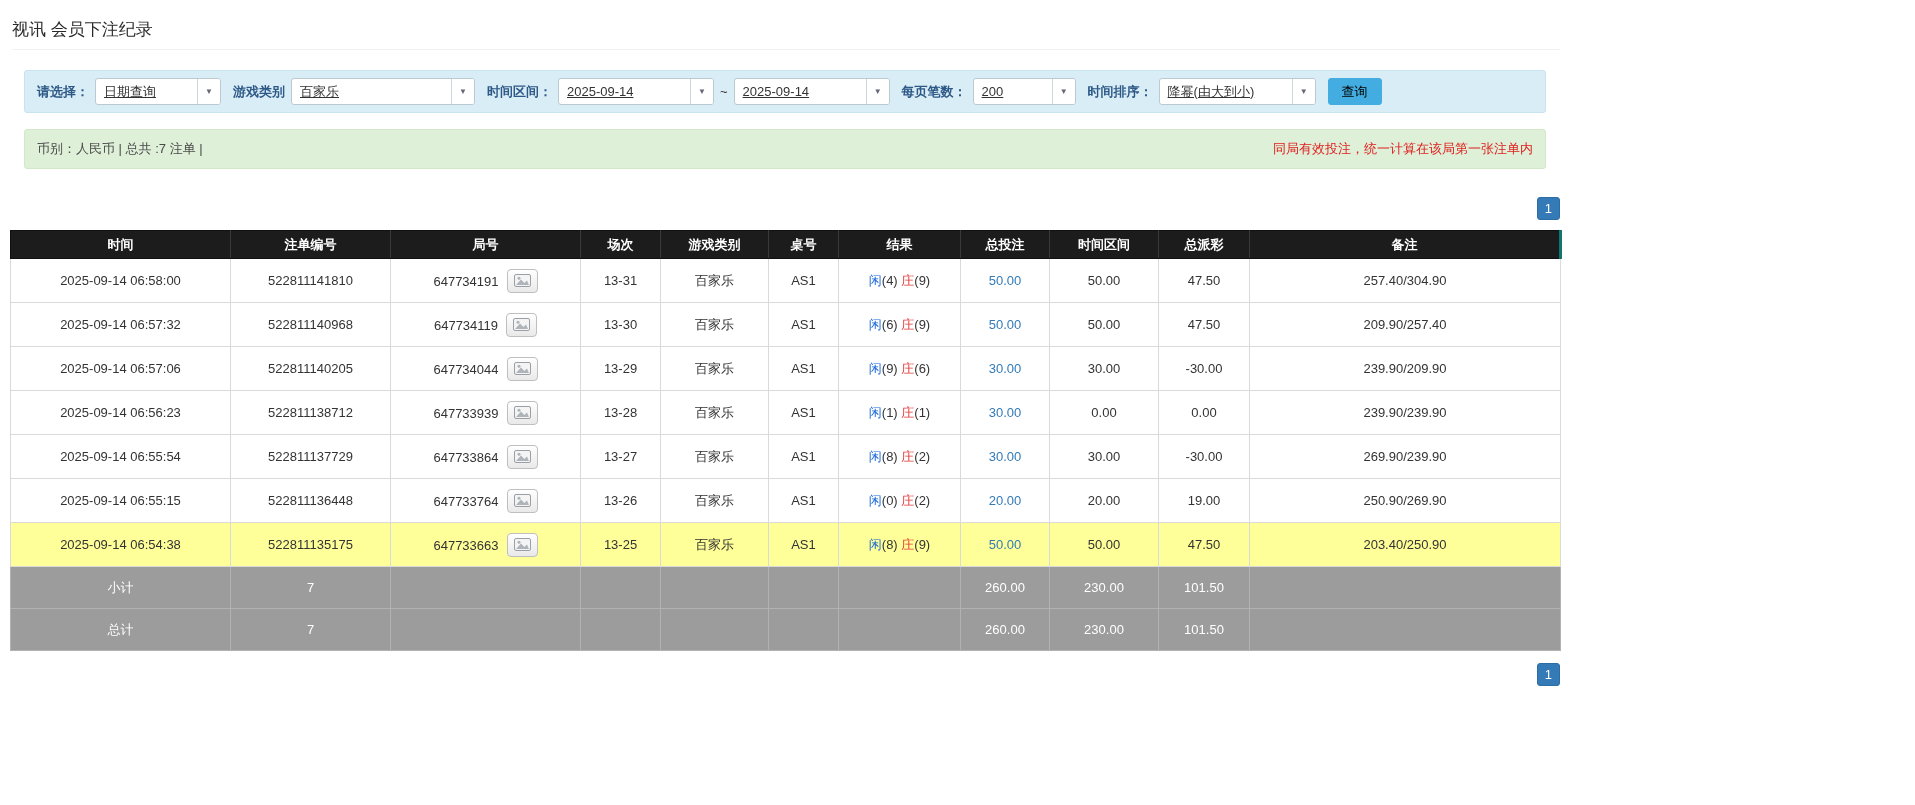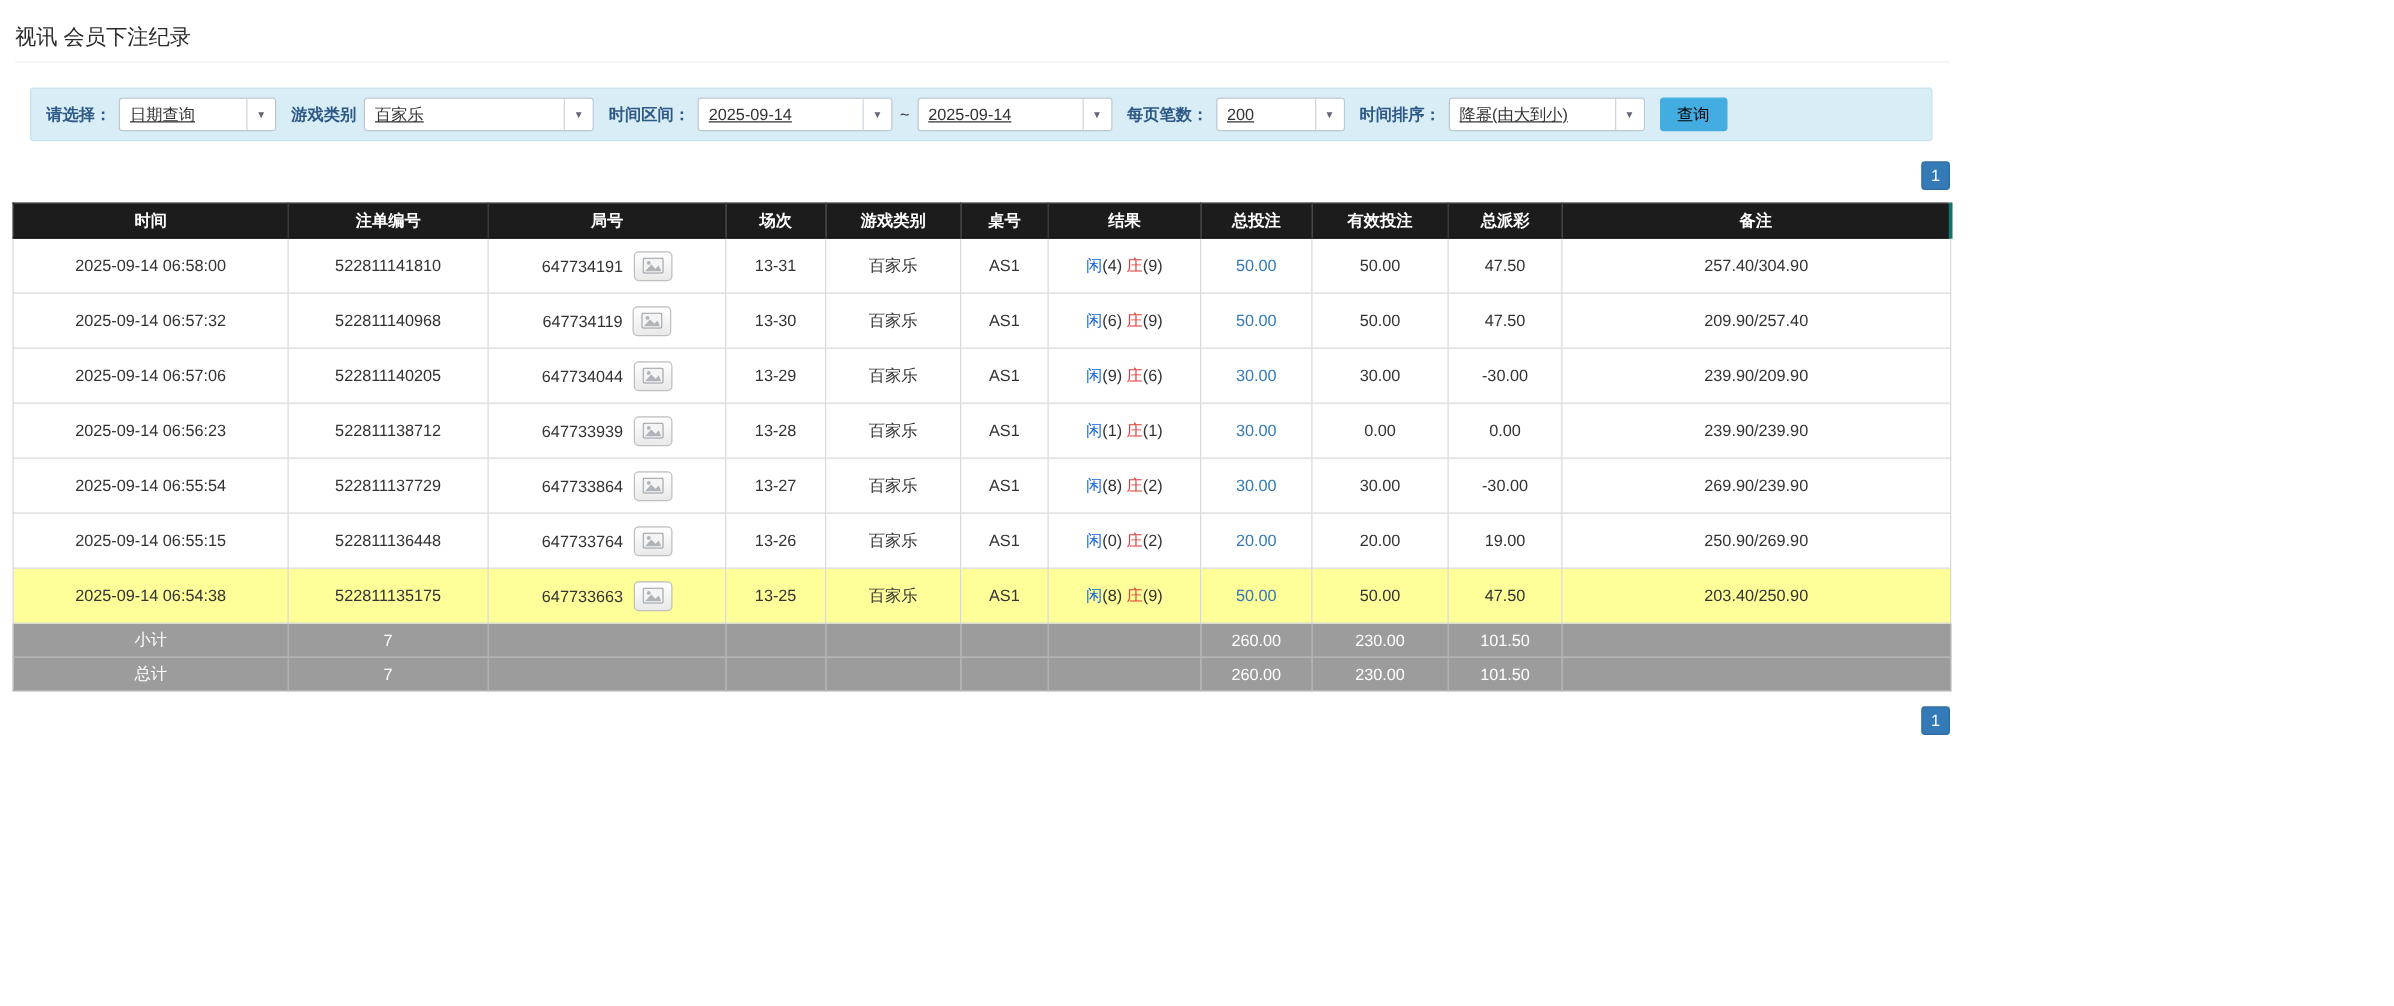--- a/index.html
+++ b/index.html
@@ -93,21 +93,21 @@
   .round-num { vertical-align:middle; }
   .round-btn {
     margin-left:8px; width:31px; height:24px; padding:0;
     border:1px solid #bfbfbf; border-radius:4px;
     background:linear-gradient(#ffffff,#e9e9e9);
     display:inline-flex; align-items:center; justify-content:center;
     vertical-align:middle; cursor:pointer;
   }
   .grid tfoot td {
     background: var(--footer-gray,#9c9c9c); color:#fff;
-    border:1px solid #b2b2b2; height:27px; text-align:center; font-size:13px;
+    border:1px solid #b2b2b2; height:42px; text-align:center; font-size:13px;
   }
 </style>
 </head>
 <body>
 
 <div class="page">
 
   <h1 class="page-title">视讯 会员下注纪录</h1>
 
   <div class="filter-bar">
@@ -142,20 +142,24 @@
 
     <span class="flabel">时间排序：</span>
     <div class="combo" style="width:157px">
       <span class="combo-text">降幂(由大到小)</span>
       <span class="combo-caret">▼</span>
     </div>
 
     <button class="query-btn">查询</button>
   </div>
 
+  <div class="info-bar">
+    <span class="info-left">币别：人民币 | 总共 :7 注单 |</span>
+    <span class="info-right">同局有效投注，统一计算在该局第一张注单内</span>
+  </div>
 
   <div class="pager top">
     <button class="pager-btn">1</button>
   </div>
 
   <table class="grid">
     <colgroup>
       <col style="width:220px">
         <col style="width:160px">
         <col style="width:190px">
@@ -171,21 +175,21 @@
     <thead>
       <tr>
           <th>时间</th>
           <th>注单编号</th>
           <th>局号</th>
           <th>场次</th>
           <th>游戏类别</th>
           <th>桌号</th>
           <th>结果</th>
           <th>总投注</th>
-          <th>有效投注</th>
+          <th>时间区间</th>
           <th>总派彩</th>
           <th>备注</th>
         </tr>
     </thead>
     <tbody>
         <tr>
           <td>2025-09-14 06:58:00</td>
           <td>522811141810</td>
           <td><span class="round-num">647734191</span><button class="round-btn">
               <svg width="17" height="13" viewBox="0 0 17 13">

